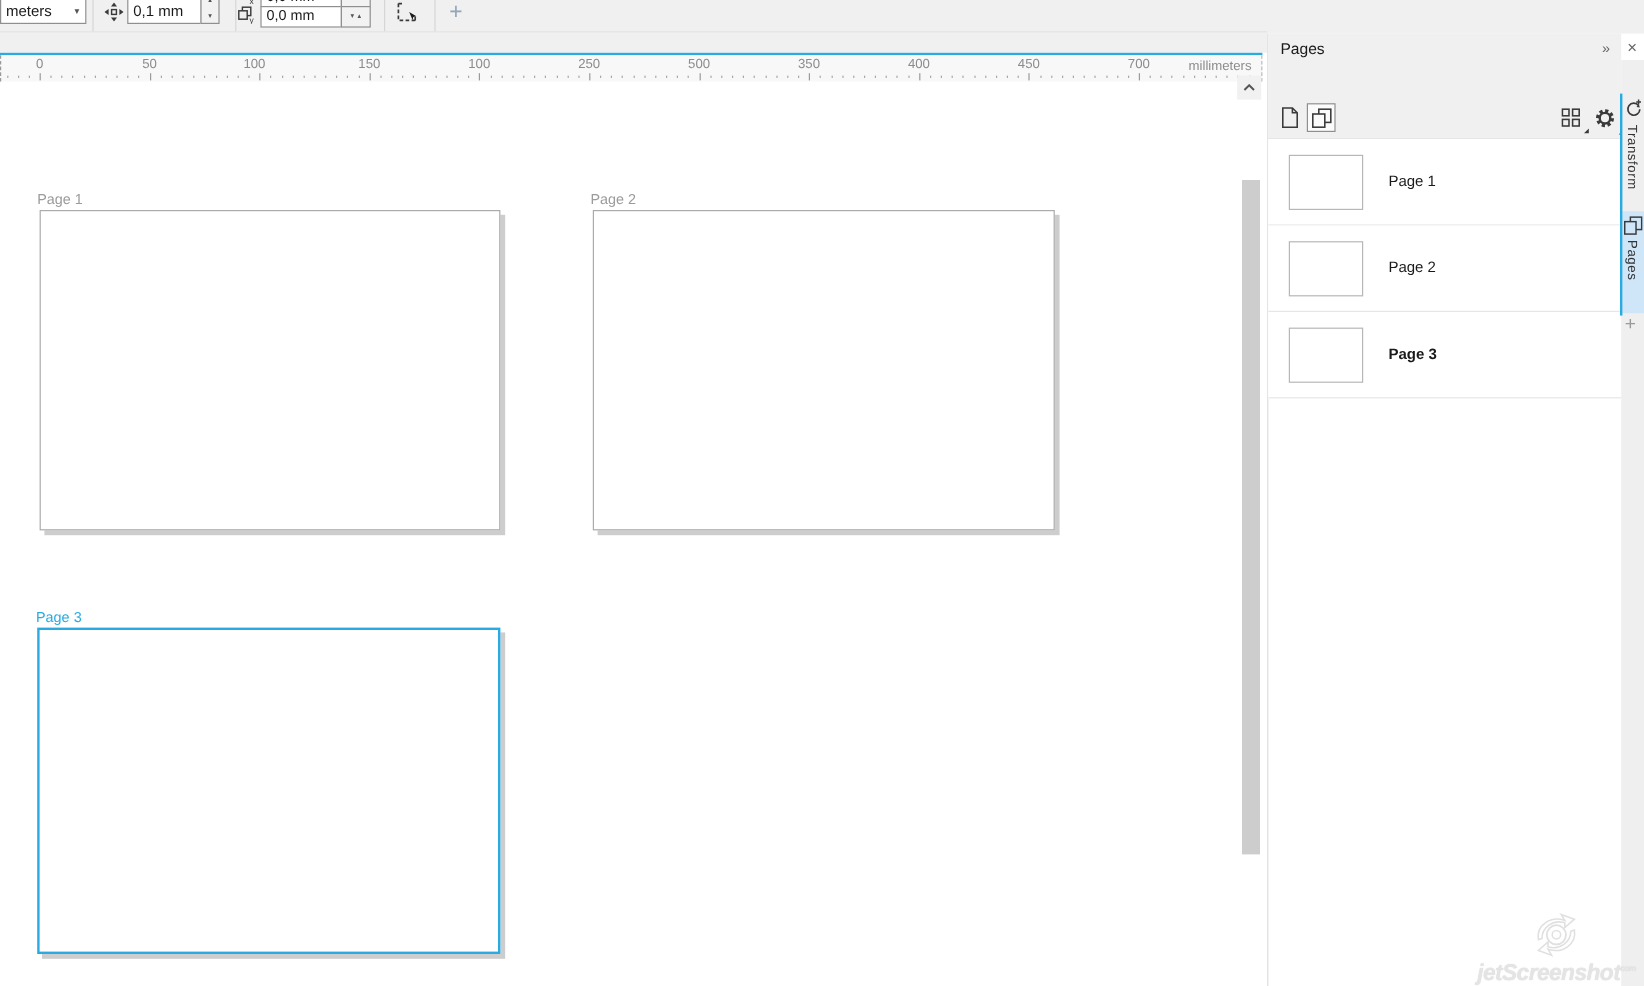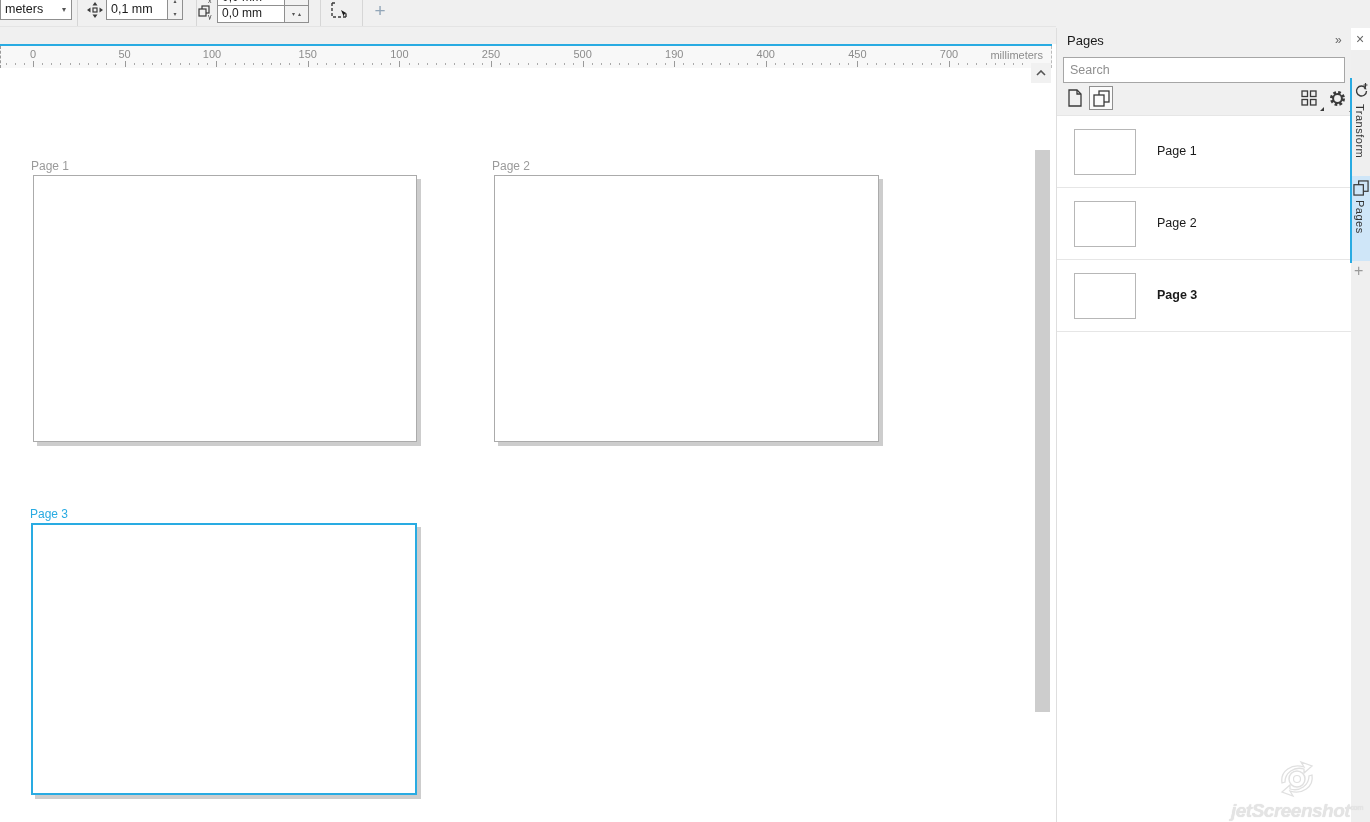--- a/index.html
+++ b/index.html
@@ -250,21 +250,21 @@
       <span class="tick-minor" style="left: 590.76px;"></span>
       <span class="tick-minor" style="left: 599.92px;"></span>
       <span class="tick-minor" style="left: 609.08px;"></span>
       <span class="tick-minor" style="left: 618.24px;"></span>
       <span class="tick-minor" style="left: 627.4px;"></span>
       <span class="tick-minor" style="left: 636.56px;"></span>
       <span class="tick-minor" style="left: 645.72px;"></span>
       <span class="tick-minor" style="left: 654.88px;"></span>
       <span class="tick-minor" style="left: 664.04px;"></span>
       <span class="tick-major" style="left: 673.2px;"></span>
-      <span class="ruler-label" style="left: 673.2px;">190</span>
+      <span class="ruler-label" style="left: 673.2px;">350</span>
       <span class="tick-minor" style="left: 682.36px;"></span>
       <span class="tick-minor" style="left: 691.52px;"></span>
       <span class="tick-minor" style="left: 700.68px;"></span>
       <span class="tick-minor" style="left: 709.84px;"></span>
       <span class="tick-minor" style="left: 719px;"></span>
       <span class="tick-minor" style="left: 728.16px;"></span>
       <span class="tick-minor" style="left: 737.32px;"></span>
       <span class="tick-minor" style="left: 746.48px;"></span>
       <span class="tick-minor" style="left: 755.64px;"></span>
       <span class="tick-major" style="left: 764.8px;"></span>
@@ -319,21 +319,20 @@
   </div>
   <div class="abs vscroll-thumb"></div>
 
   <div class="abs panel-region">
     <div class="panel-top"></div>
 
     <div class="panel-title">Pages</div>
     <span class="hdr-ico" style="left:278px;">»</span>
     <span class="hdr-ico" style="left:299px; font-size:14px; top:3px;">×</span>
 
-    <input class="search-input" type="text" placeholder="Search" style="">
 
     <div class="mini-btn" style="left:6px; top:58px;">
       <svg width="16" height="18" viewBox="0 0 16 18">
         <path d="M2 1 h8 l4 4 v12 h-12 Z" fill="none" stroke="#3a3a3a" stroke-width="1.3"></path>
         <path d="M10 1 v4 h4" fill="none" stroke="#3a3a3a" stroke-width="1.3"></path>
       </svg>
     </div>
     <div class="mini-btn selected" style="left:32px; top:58px;">
       <svg width="17" height="17" viewBox="0 0 17 17">
         <rect x="6" y="1" width="10" height="11" fill="none" stroke="#3a3a3a" stroke-width="1.3"></rect>

